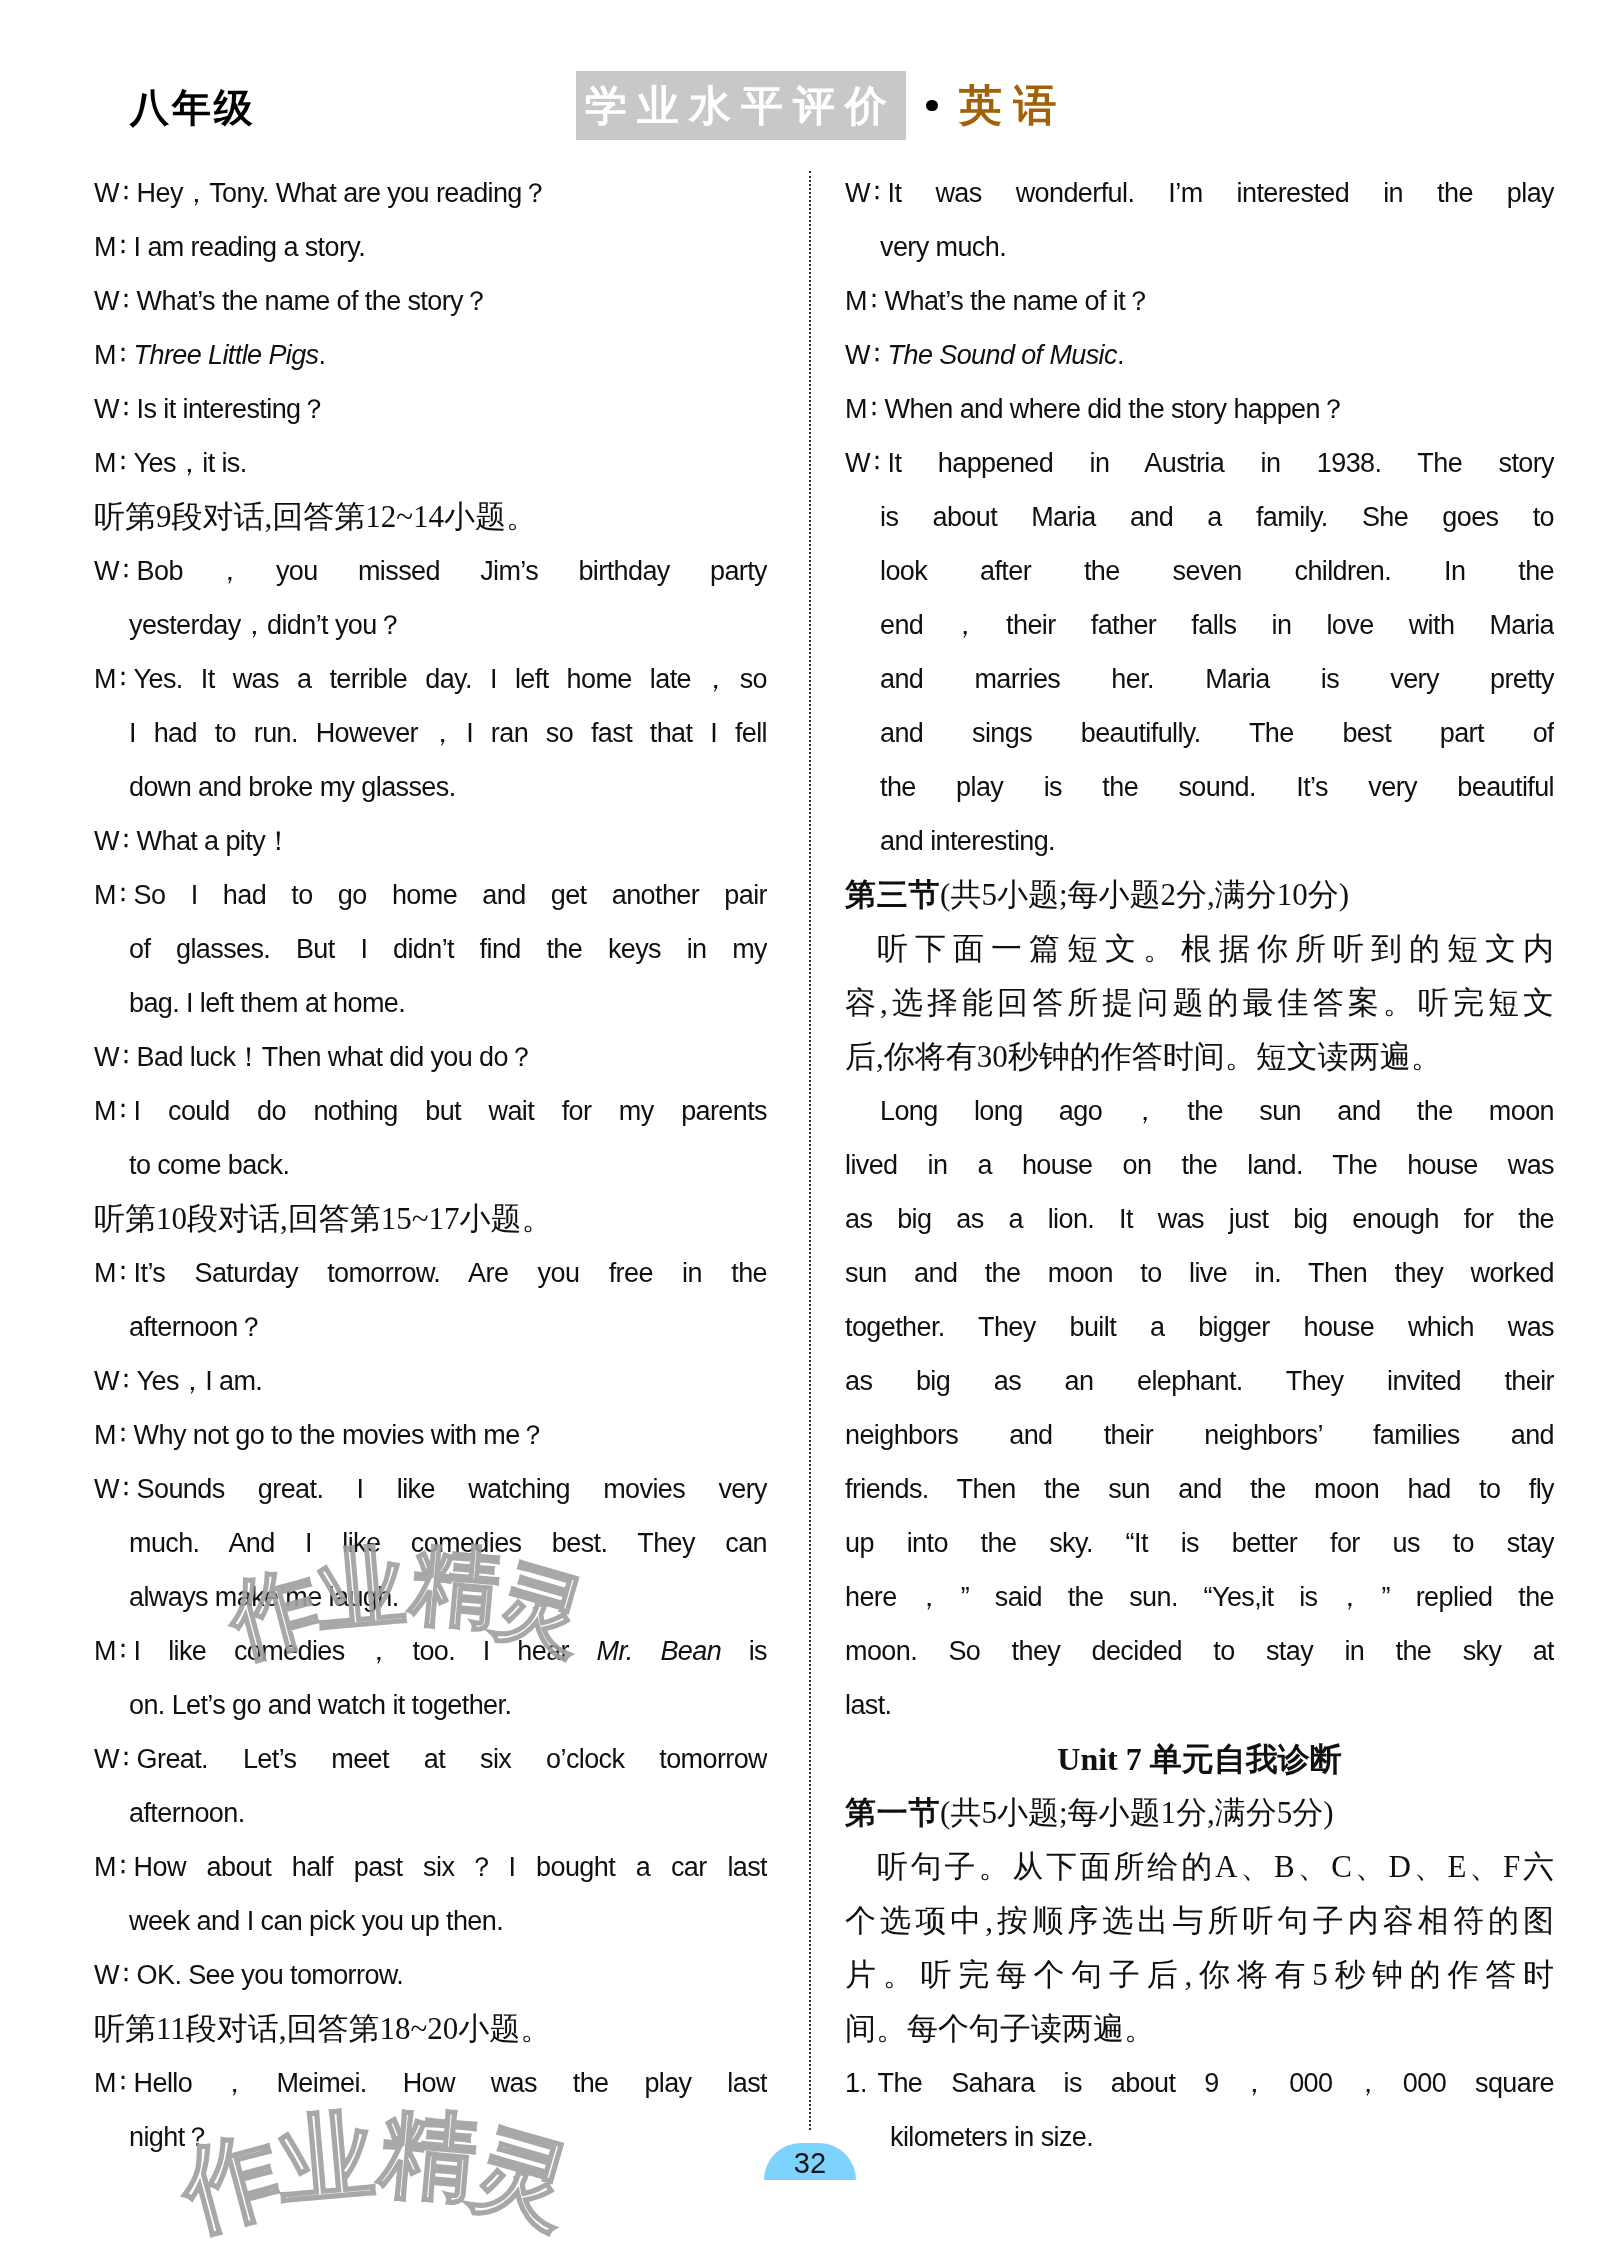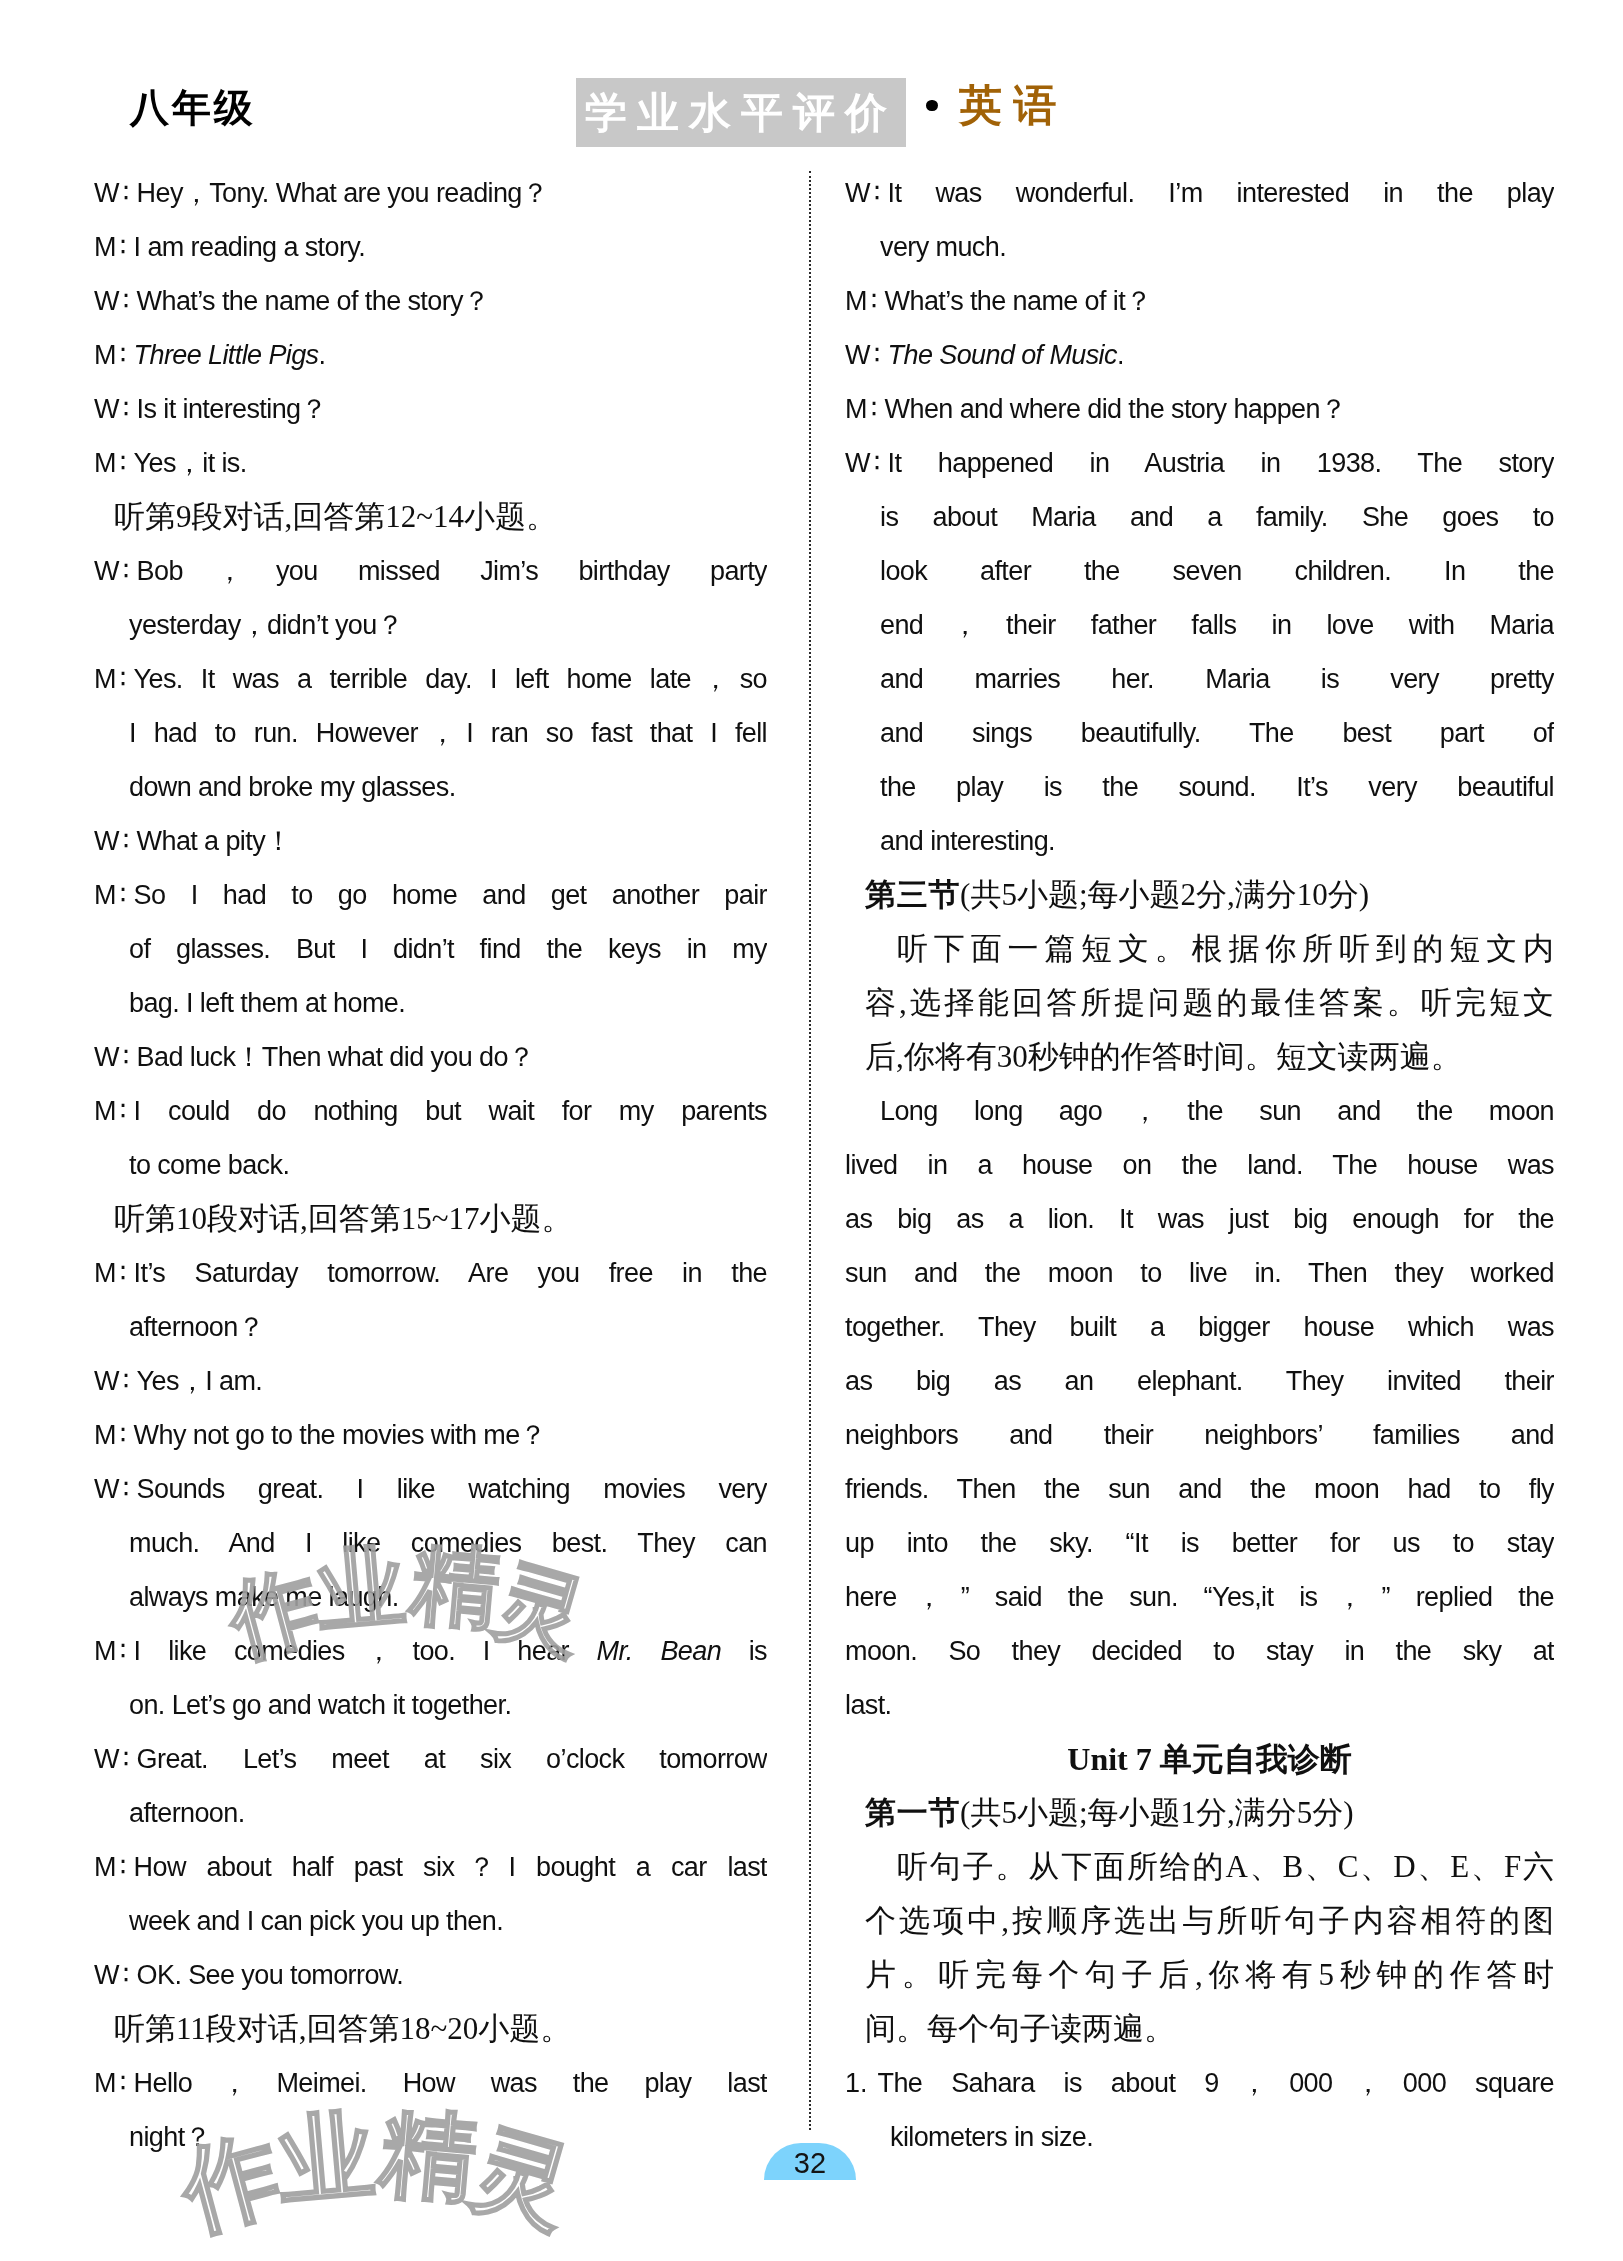--- a/index.html
+++ b/index.html
@@ -11,21 +11,20 @@
   
   .grade{
     position:absolute;left:130px;top:81px;font-size:39px;font-weight:bold;
     font-family:"Liberation Serif","DejaVu Serif",serif;color:#000;letter-spacing:2.9px;
   }
   .banner{
     position:absolute;left:576px;top:71px;width:330px;height:69px;background:#c8c8c8;
     display:flex;align-items:center;justify-content:center;
     color:#ffffff;font-weight:bold;font-size:42px;letter-spacing:10px;
     font-family:Liberation Serif, serif;
-    margin-top:7px;
   }
   .subject-wrap{
     position:absolute;left:926px;top:71px;height:69px;display:flex;align-items:center;gap:21.6px;
   }
   .sep-dot{width:11.5px;height:11.5px;border-radius:50%;background:#000;}
   .subject{
     font-size:43px;font-weight:bold;color:#a16207;letter-spacing:11.5px;
     font-family:"Liberation Serif","DejaVu Serif",serif;
   }
   
@@ -42,21 +41,21 @@
     font-size:27px;letter-spacing:-0.6px;color:#101010;text-align:left;
     font-family:"Liberation Sans","DejaVu Sans",sans-serif;
   }
   .j{text-align:justify;text-align-last:justify;}
   .cont{padding-left:35px;}
   .ncont{padding-left:45px;}
   .efind{padding-left:35px;}
   .find{padding-left:32px;}
   .cn{
     font-family:"Liberation Serif","DejaVu Serif",serif;
-    font-size:31px;letter-spacing:0;margin-left:20px;
+    font-size:31px;letter-spacing:0;
   }
   .cn b{
     font-family:"Liberation Sans","DejaVu Sans",sans-serif;
     font-weight:700;letter-spacing:0.7px;
   }
   .heading{
     text-align:center;font-weight:bold;font-size:32px;
   }
   .spk{letter-spacing:0;}
   .cln{margin:0 7.2px 0 2.9px;letter-spacing:0;}

